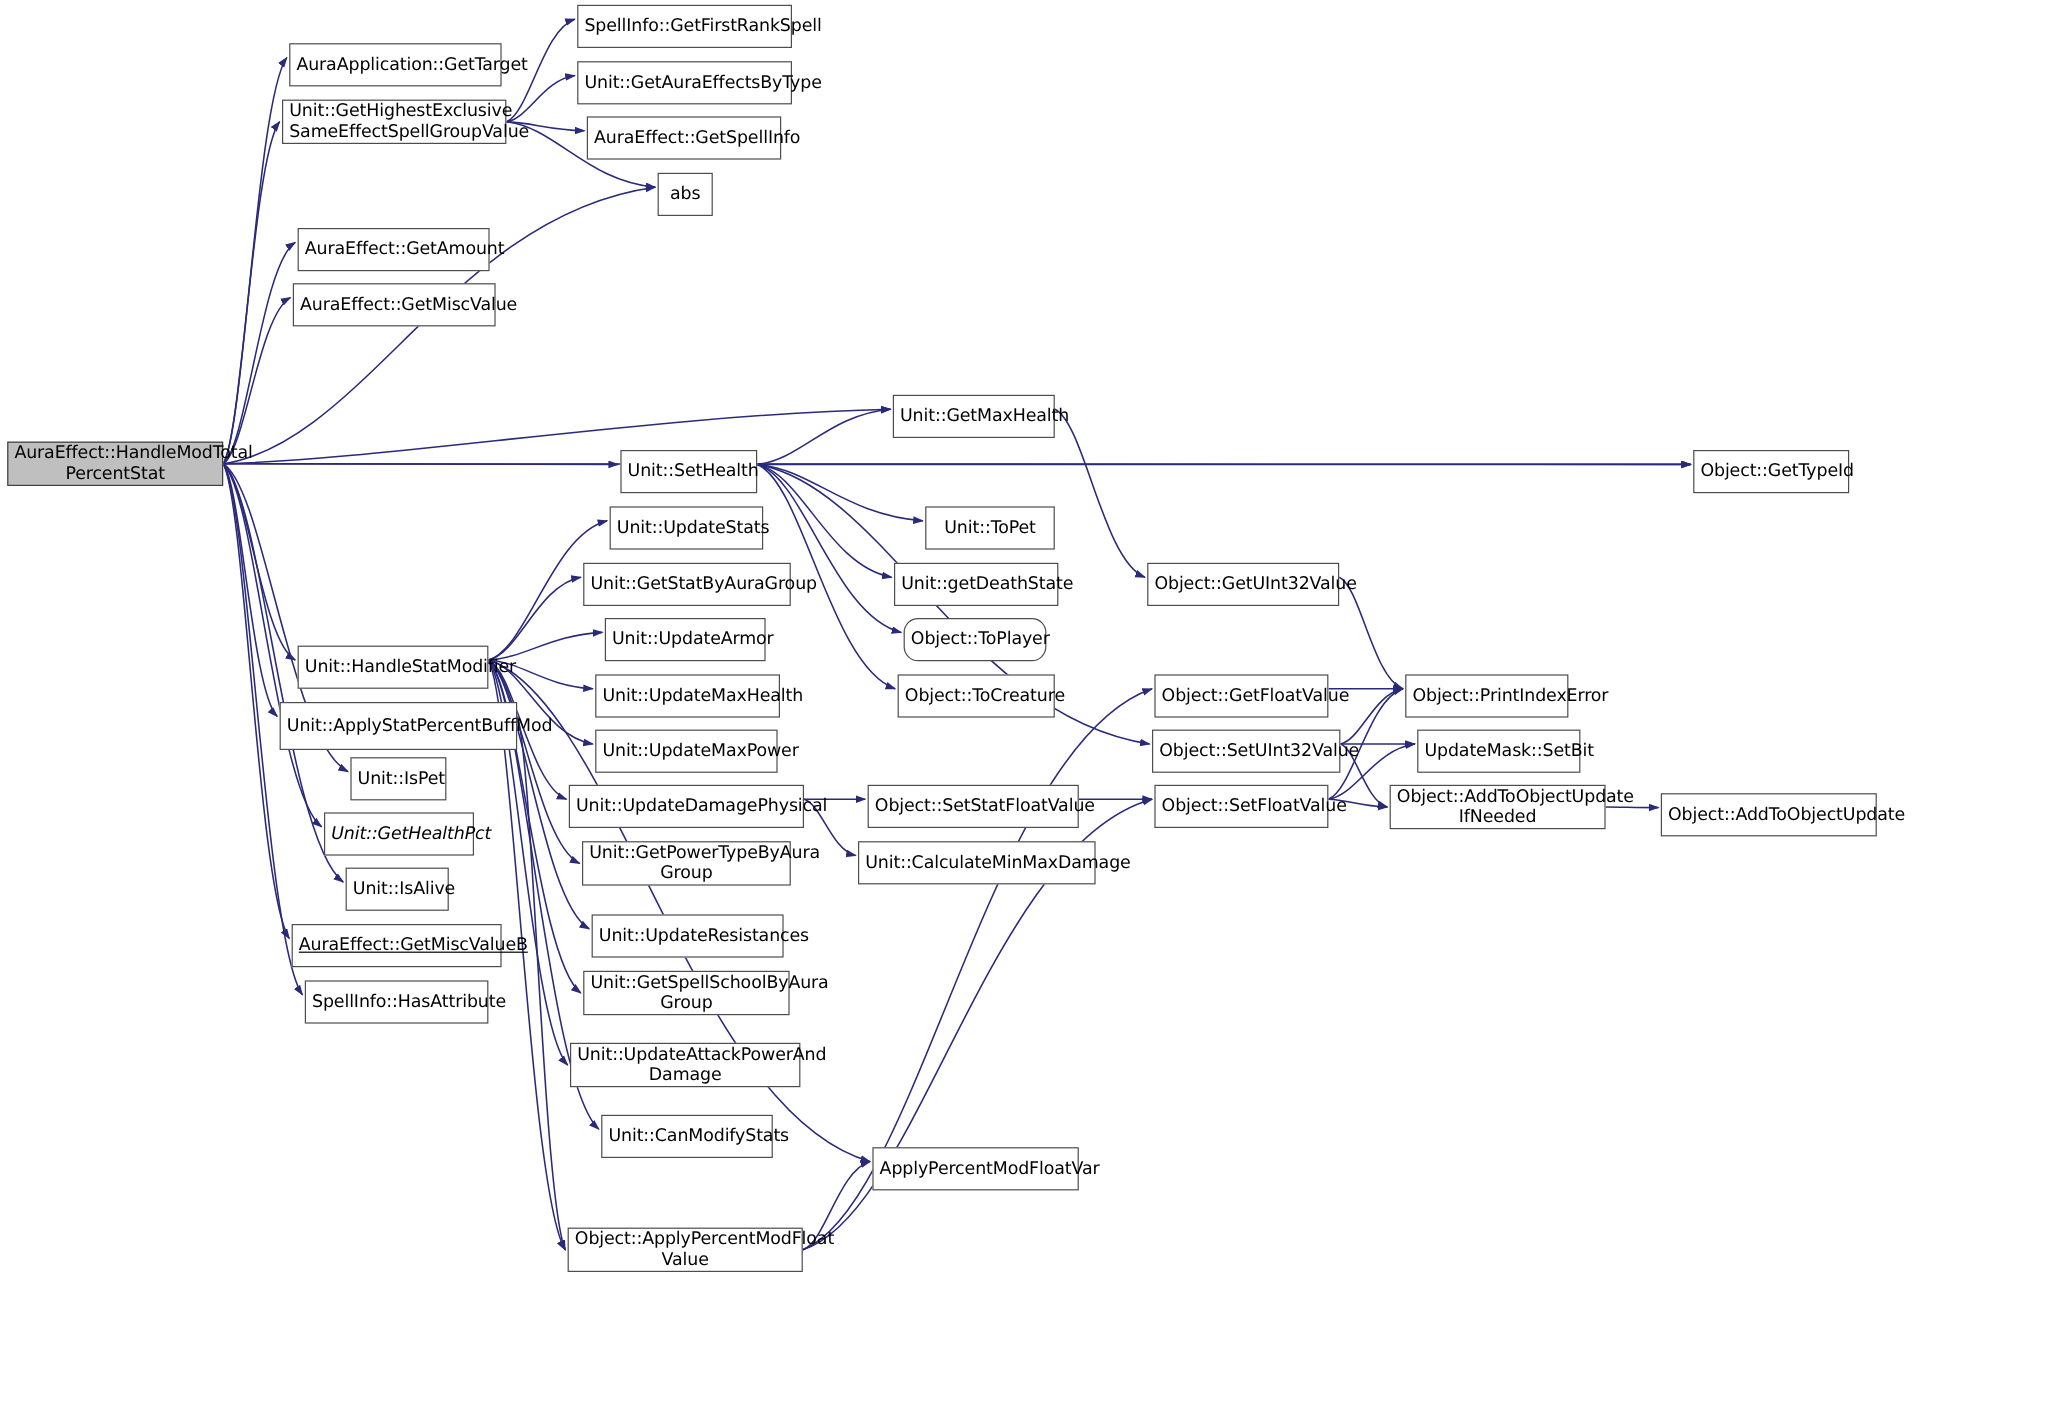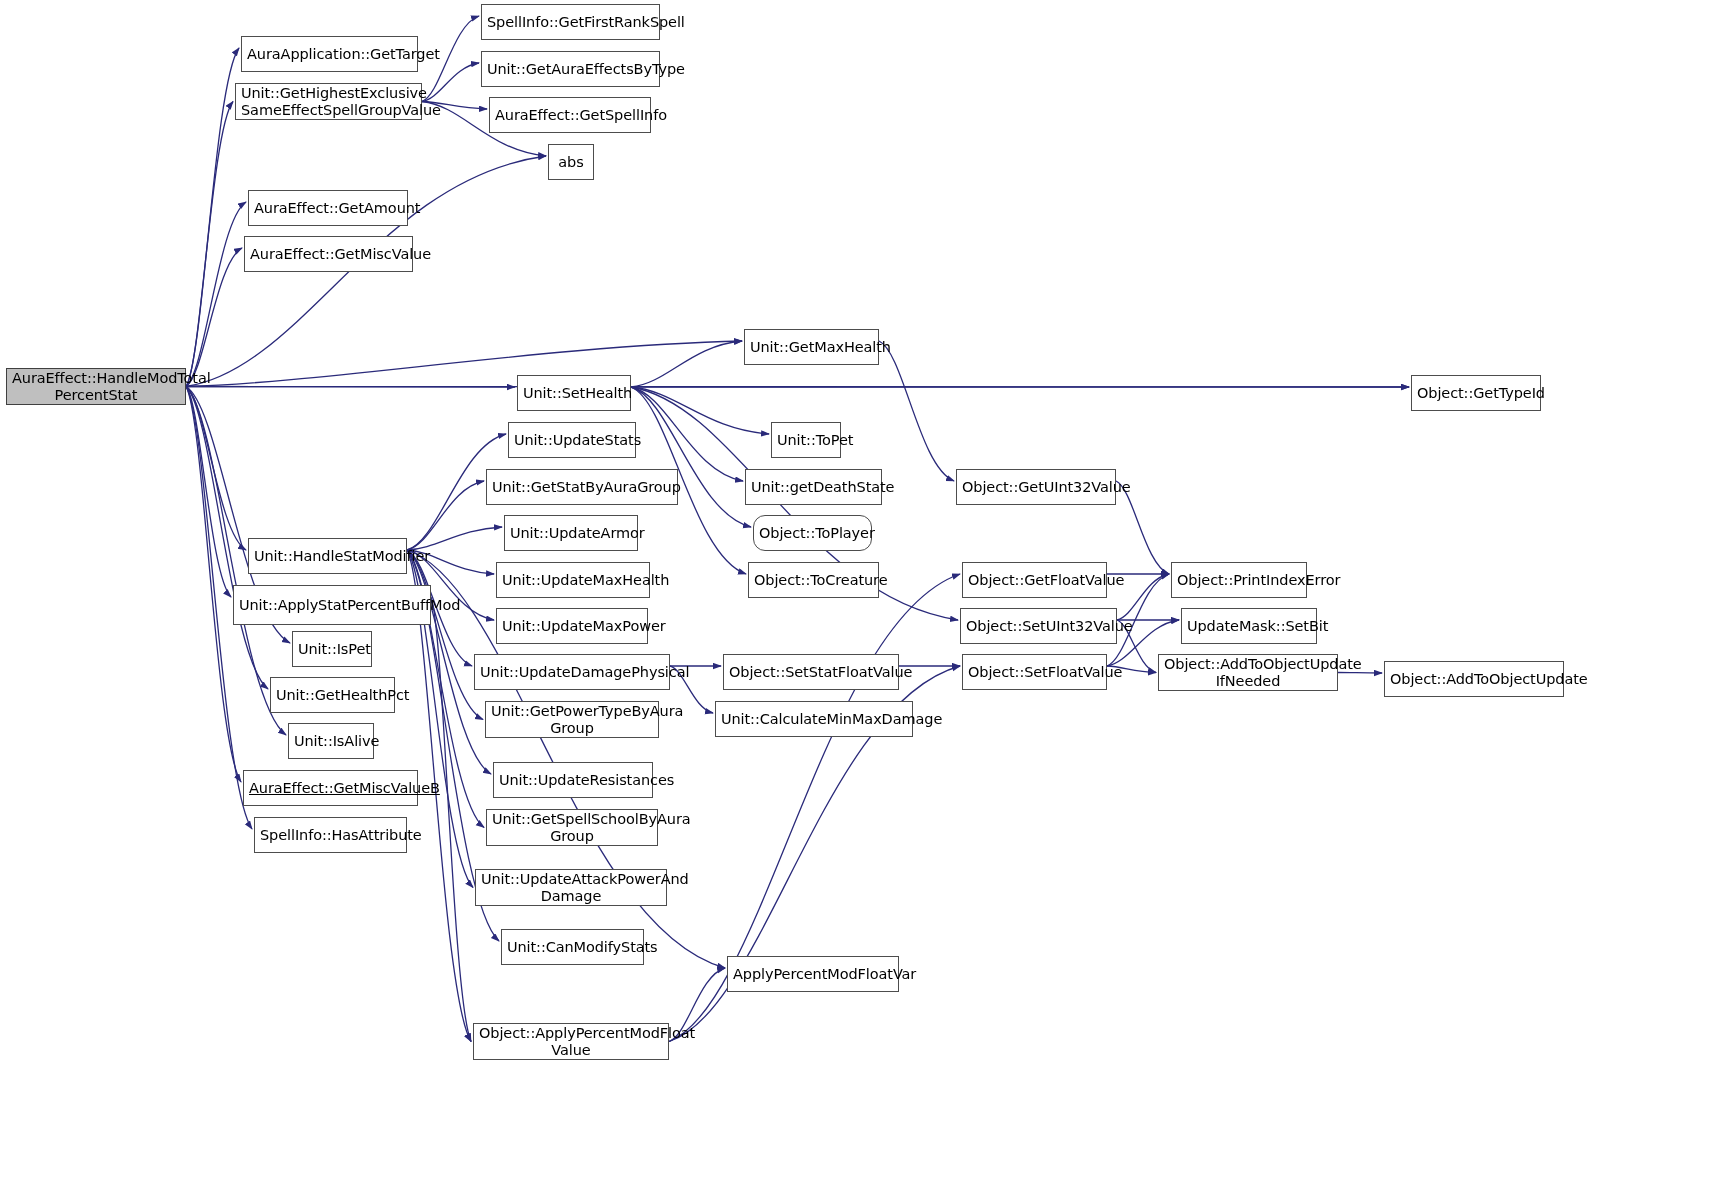--- a/index.html
+++ b/index.html
@@ -117,24 +117,24 @@
       </div>
       <div class="node" style="left: 517px; top: 375px; width: 114px; height: 24px;">
         <span>Unit::SetHealth</span>
       </div>
       <div class="node" style="left: 1411px; top: 375px; width: 130px; height: 24px;">
         <span>Object::GetTypeId</span>
       </div>
       <div class="node" style="left: 508px; top: 422px; width: 128px; height: 24px;">
         <span>Unit::UpdateStats</span>
       </div>
-      <div class="node" style="left: 771px; top: 422px; width: 70px; height: 24px;">
+      <div class="node" style="left: 771px; top: 422px; width: 108px; height: 24px;">
         <span>Unit::ToPet</span>
       </div>
-      <div class="node" style="left: 486px; top: 469px; width: 192px; height: 24px;">
+      <div class="node" style="left: 486px; top: 469px; width: 173px; height: 24px;">
         <span>Unit::GetStatByAuraGroup</span>
       </div>
       <div class="node" style="left: 745px; top: 469px; width: 137px; height: 24px;">
         <span>Unit::getDeathState</span>
       </div>
       <div class="node" style="left: 956px; top: 469px; width: 160px; height: 24px;">
         <span>Object::GetUInt32Value</span>
       </div>
       <div class="node" style="left: 504px; top: 515px; width: 134px; height: 24px;">
         <span>Unit::UpdateArmor</span>
@@ -181,21 +181,21 @@
       <div class="node" style="left: 962px; top: 654px; width: 145px; height: 24px;">
         <span>Object::SetFloatValue</span>
       </div>
       <div class="node" style="left: 1158px; top: 654px; width: 180px; height: 37px;">
         <span>Object::AddToObjectUpdate
 IfNeeded</span>
       </div>
       <div class="node" style="left: 1384px; top: 661px; width: 180px; height: 24px;">
         <span>Object::AddToObjectUpdate</span>
       </div>
-      <div class="node" style="left: 270px; top: 677px; width: 125px; height: 14px;">
+      <div class="node" style="left: 270px; top: 677px; width: 125px; height: 14px; font-style: italic;">
         <span>Unit::GetHealthPct</span>
       </div>
       <div class="node" style="left: 485px; top: 701px; width: 174px; height: 37px;">
         <span>Unit::GetPowerTypeByAura
 Group</span>
       </div>
       <div class="node" style="left: 715px; top: 701px; width: 198px; height: 16px; text-align: center;">
         <span>Unit::CalculateMinMaxDamage</span>
       </div>
       <div class="node" style="left: 288px; top: 723px; width: 86px; height: 24px;">

